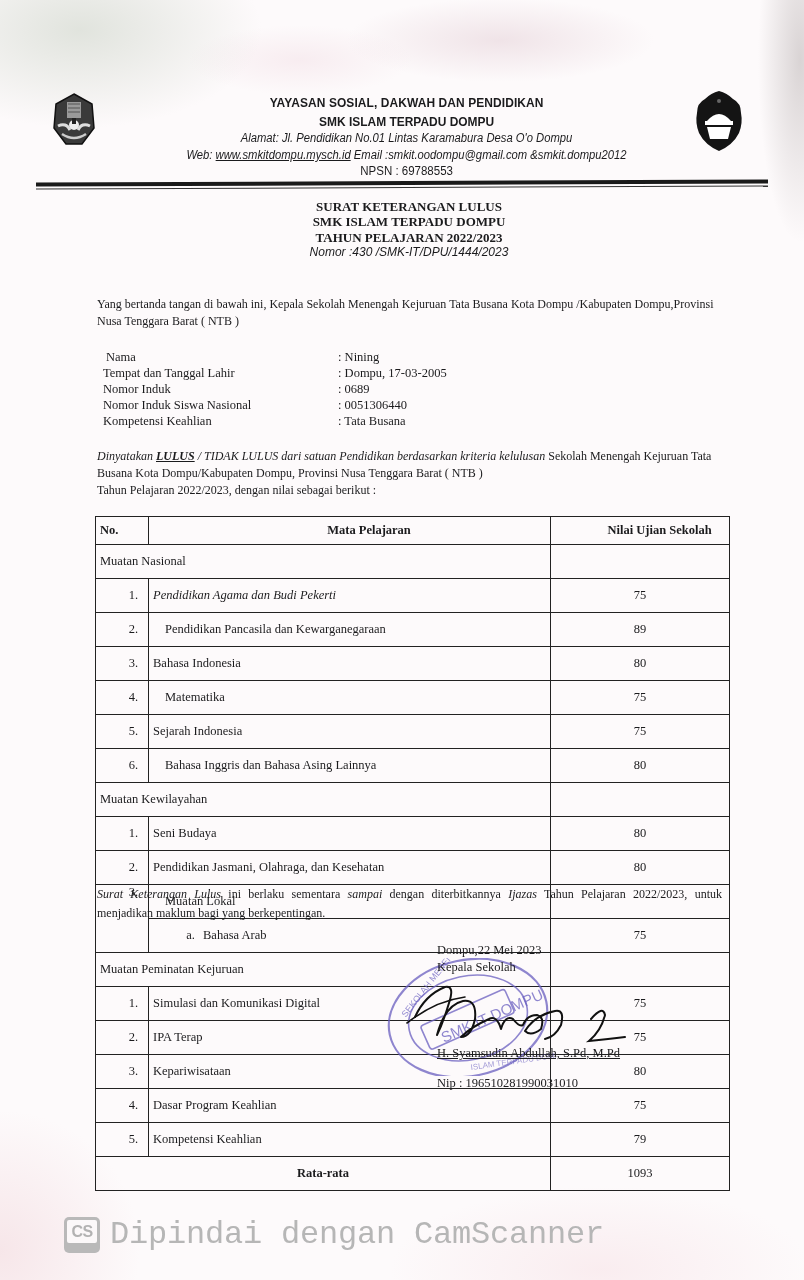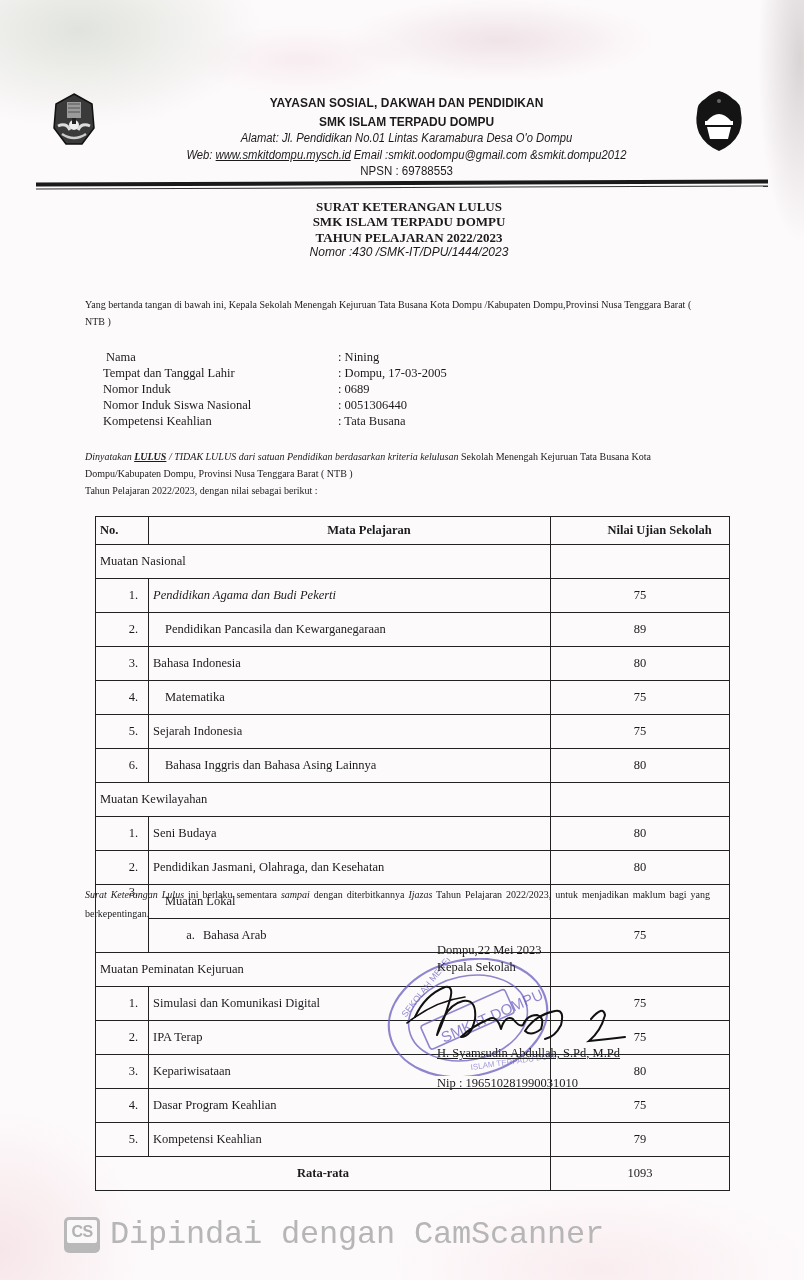--- a/index.html
+++ b/index.html
@@ -53,22 +53,22 @@
     font-weight: bold; font-size: 13px; white-space: nowrap;
     font-family: "Liberation Serif", serif;
   }
   .t1 { top: 199px; padding-left: 14px; }
   .t2 { top: 214px; padding-left: 14px; }
   .t3 { top: 230px; padding-left: 14px; }
   .t4 { top: 245px; padding-left: 14px; font-weight: normal; font-style: italic; font-family: "Liberation Sans", sans-serif; font-size: 12px; }
 
   
   .para {
-    left: 85px; width: 625px;
-    font-size: 10px; line-height: 17px;
+    left: 97px; width: 625px;
+    font-size: 12px; line-height: 17px;
   }
   .p-intro { top: 296px; }
   .p-pass { top: 448px; line-height: 17px; }
   .p-pass .italic { font-style: italic; }
   .p-pass .lulus { font-weight: bold; font-style: italic; text-decoration: underline; }
   .p-closing { top: 885px; text-align: justify; line-height: 19px; }
   .p-closing .italic { font-style: italic; }
 
   
   .id-row { left: 103px; width: 400px; font-size: 12.5px; height: 15px; }

